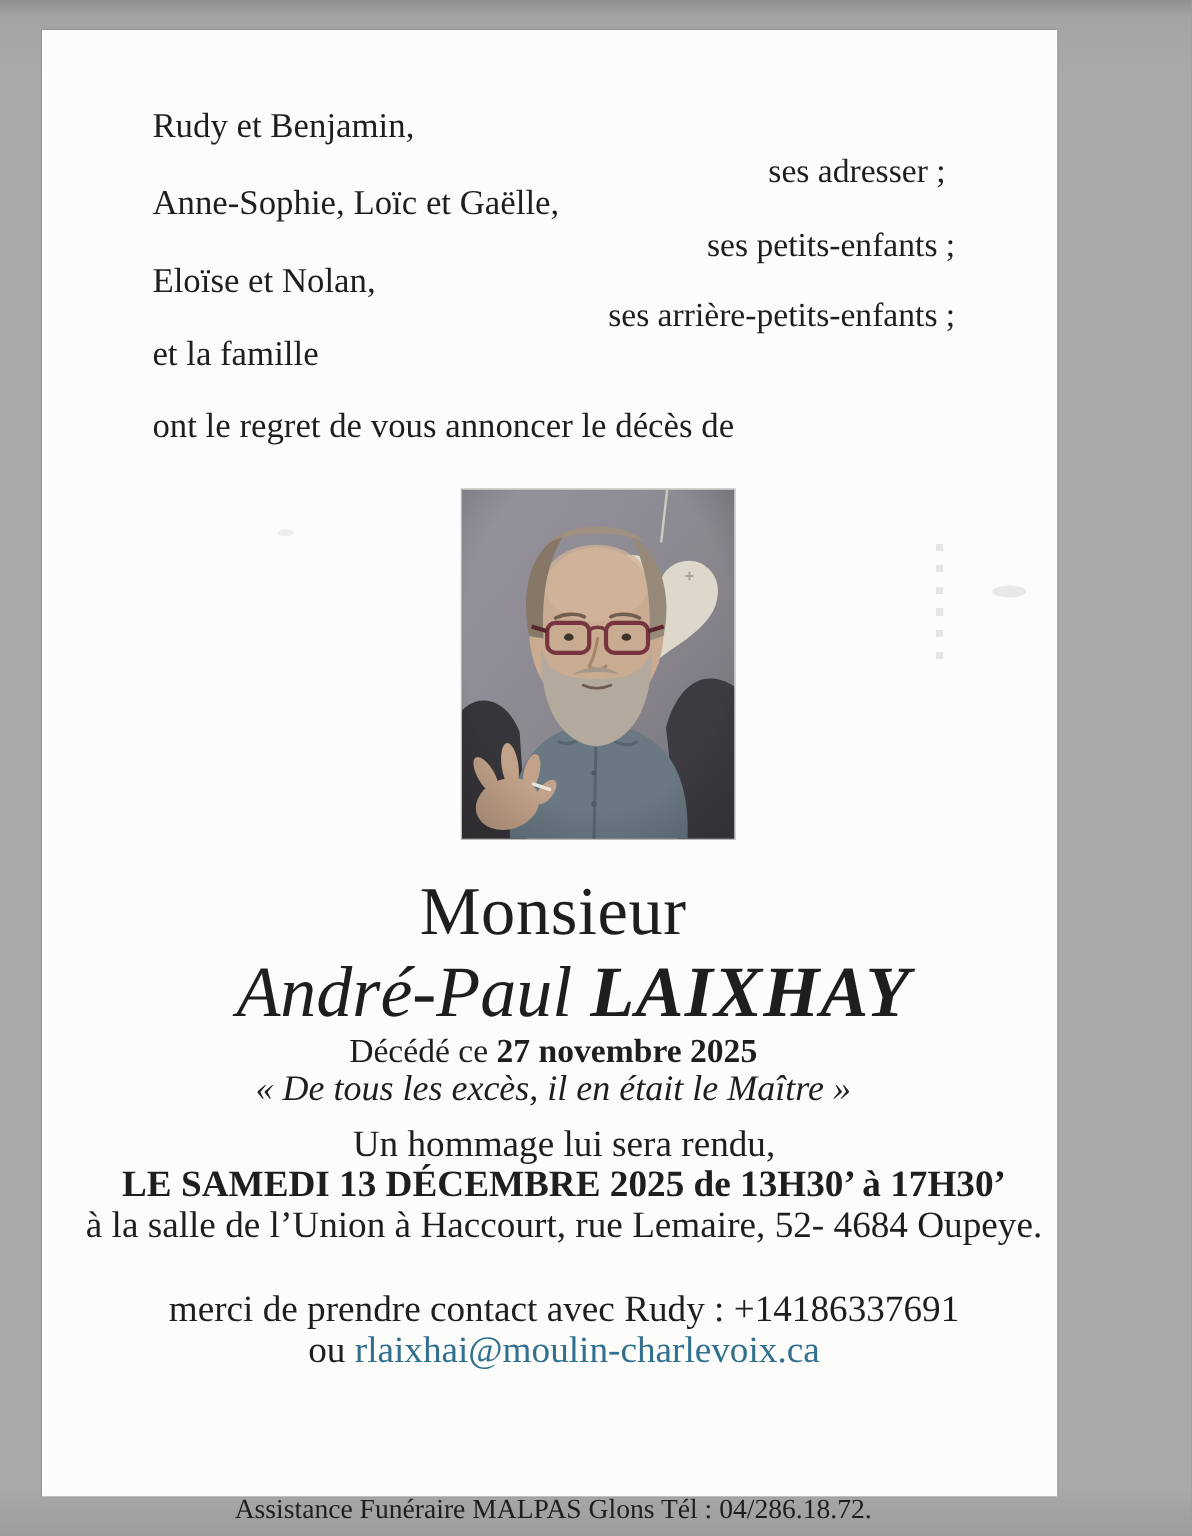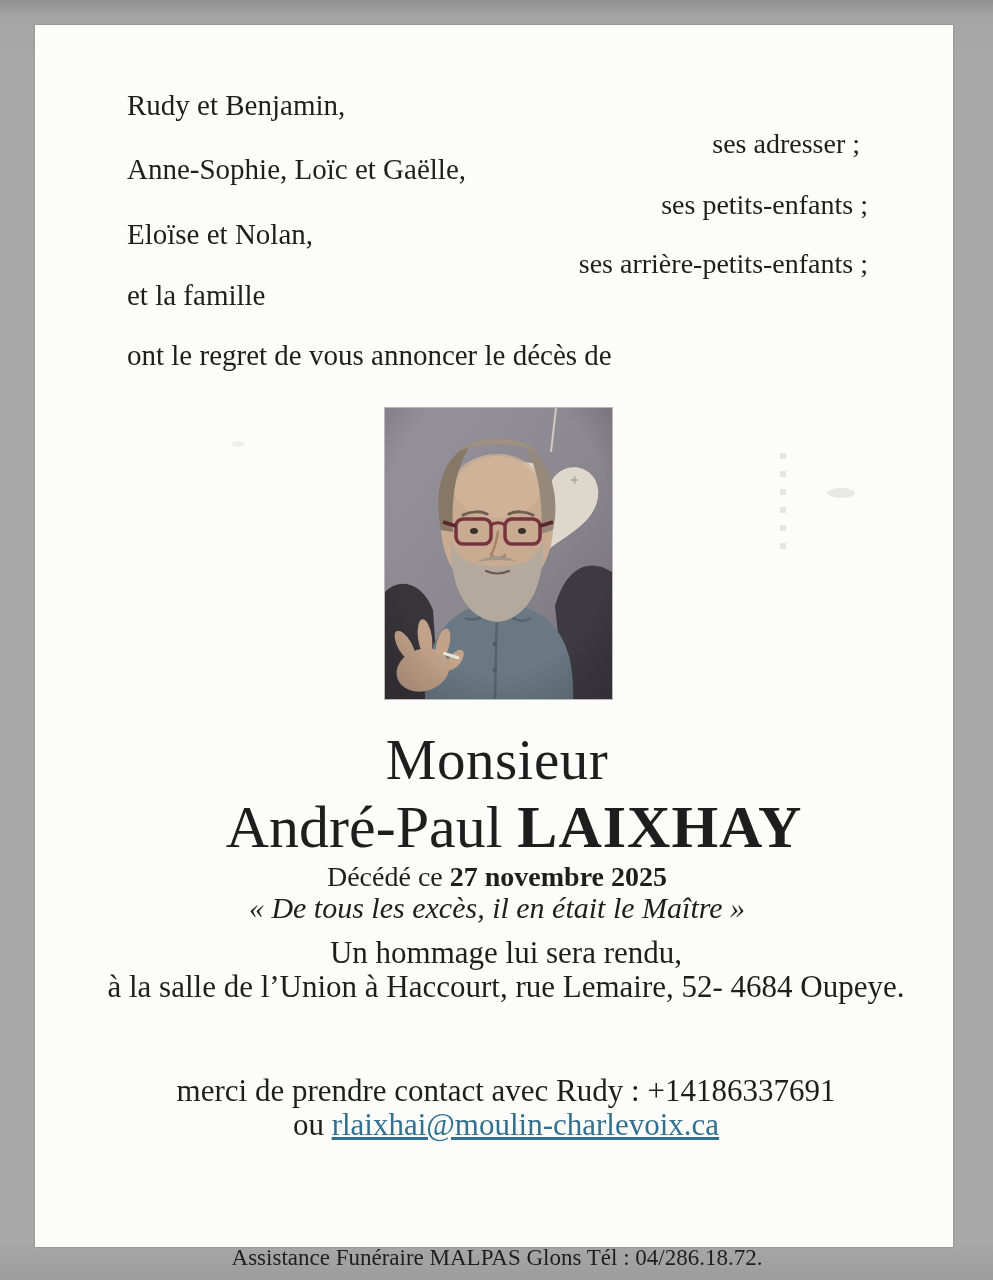--- a/index.html
+++ b/index.html
@@ -5,37 +5,37 @@
   html,body{margin:0;padding:0;background:#8e8e8e;}
   .scan{
     position:relative;
     width:993px;height:1280px;
     background:linear-gradient(180deg,#8f8f8f 0,#a4a4a4 14px,#a9a9a9 60px,#a9a9a9 1240px,#9c9c9c 1280px);
     overflow:hidden;
     font-family:"Liberation Serif","DejaVu Serif",serif;
     color:#1e1e1e;
   }
   .page{
-    position:absolute;left:35px;top:25px;width:918px;height:1222px;
+    position:absolute;left:35px;top:25px;width:846px;height:1222px;
     background:#fcfcfa;
     box-shadow:0 0 2px rgba(0,0,0,.25);
   }
   .line{position:absolute;white-space:nowrap;line-height:1;}
   .names{left:92px;font-size:29px;}
   .rel{font-size:28px;}
   .center{left:0;width:100%;text-align:center;padding-left:6px;box-sizing:border-box;margin-top:32px;}
   .title-line{font-size:57px;letter-spacing:.5px;}
-  .name-line{font-size:60px;padding-left:40px;}
+  .name-line{font-size:60px;font-style:italic;padding-left:40px;}
   .name-line .surname{font-weight:bold;letter-spacing:1px;}
   .decede-line{font-size:28px;}
   .quote-line{font-size:30px;font-style:italic;}
   .block{position:absolute;left:0;width:100%;text-align:center;padding-left:24px;box-sizing:border-box;font-size:31px;line-height:34px;}
   .block .bold{font-weight:bold;}
   .footer-line{font-size:23px;}
-  a.email{color:#31708f;text-decoration:underline;cursor:pointer;}
+  a.email{color:#31708f;cursor:pointer;}
   .photo{
     position:absolute;left:350px;top:383px;width:227px;height:291px;
     outline:1px solid rgba(60,60,60,.35);
   }
   .artifact{position:absolute;pointer-events:none;}
   .a1{left:745px;top:428px;width:6px;height:104px;
       background:repeating-linear-gradient(180deg,rgba(90,90,100,.14) 0 6px,transparent 6px 18px);}
   .a2{left:792px;top:463px;width:28px;height:10px;background:rgba(90,90,100,.12);border-radius:50%;}
   .a3{left:196px;top:416px;width:14px;height:6px;background:rgba(120,120,130,.10);border-radius:50%;}
 </style>
@@ -133,20 +133,21 @@
     <div class="line center title-line" style="top:674px">Monsieur</div>
 
     <div class="line center name-line" style="top:740px"><span>André-Paul</span> <span class="surname">LAIXHAY</span></div>
 
     <div class="line center decede-line" style="top:806px"><span>Décédé ce</span> <span style="font-weight:bold">27 novembre 2025</span></div>
 
     <div class="line center quote-line" style="top:836px">« De tous les excès, il en était le Maître »</div>
 
     <div class="block" style="top:911px">
       <div>Un hommage lui sera rendu,</div>
+      <div class="bold">LE SAMEDI 13 DÉCEMBRE 2025 de 13H30’ à 17H30’</div>
       <div>à la salle de l’Union à Haccourt, rue Lemaire, 52- 4684 Oupeye.</div>
     </div>
 
     <div class="block" style="top:1049px">
       <div><span>merci de prendre contact avec Rudy :</span> <span>+14186337691</span></div>
       <div><span>ou</span> <a class="email">rlaixhai@moulin-charlevoix.ca</a></div>
     </div>
 
     <div class="line center footer-line" style="top:1189px">Assistance Funéraire MALPAS Glons Tél : 04/286.18.72.</div>
 

